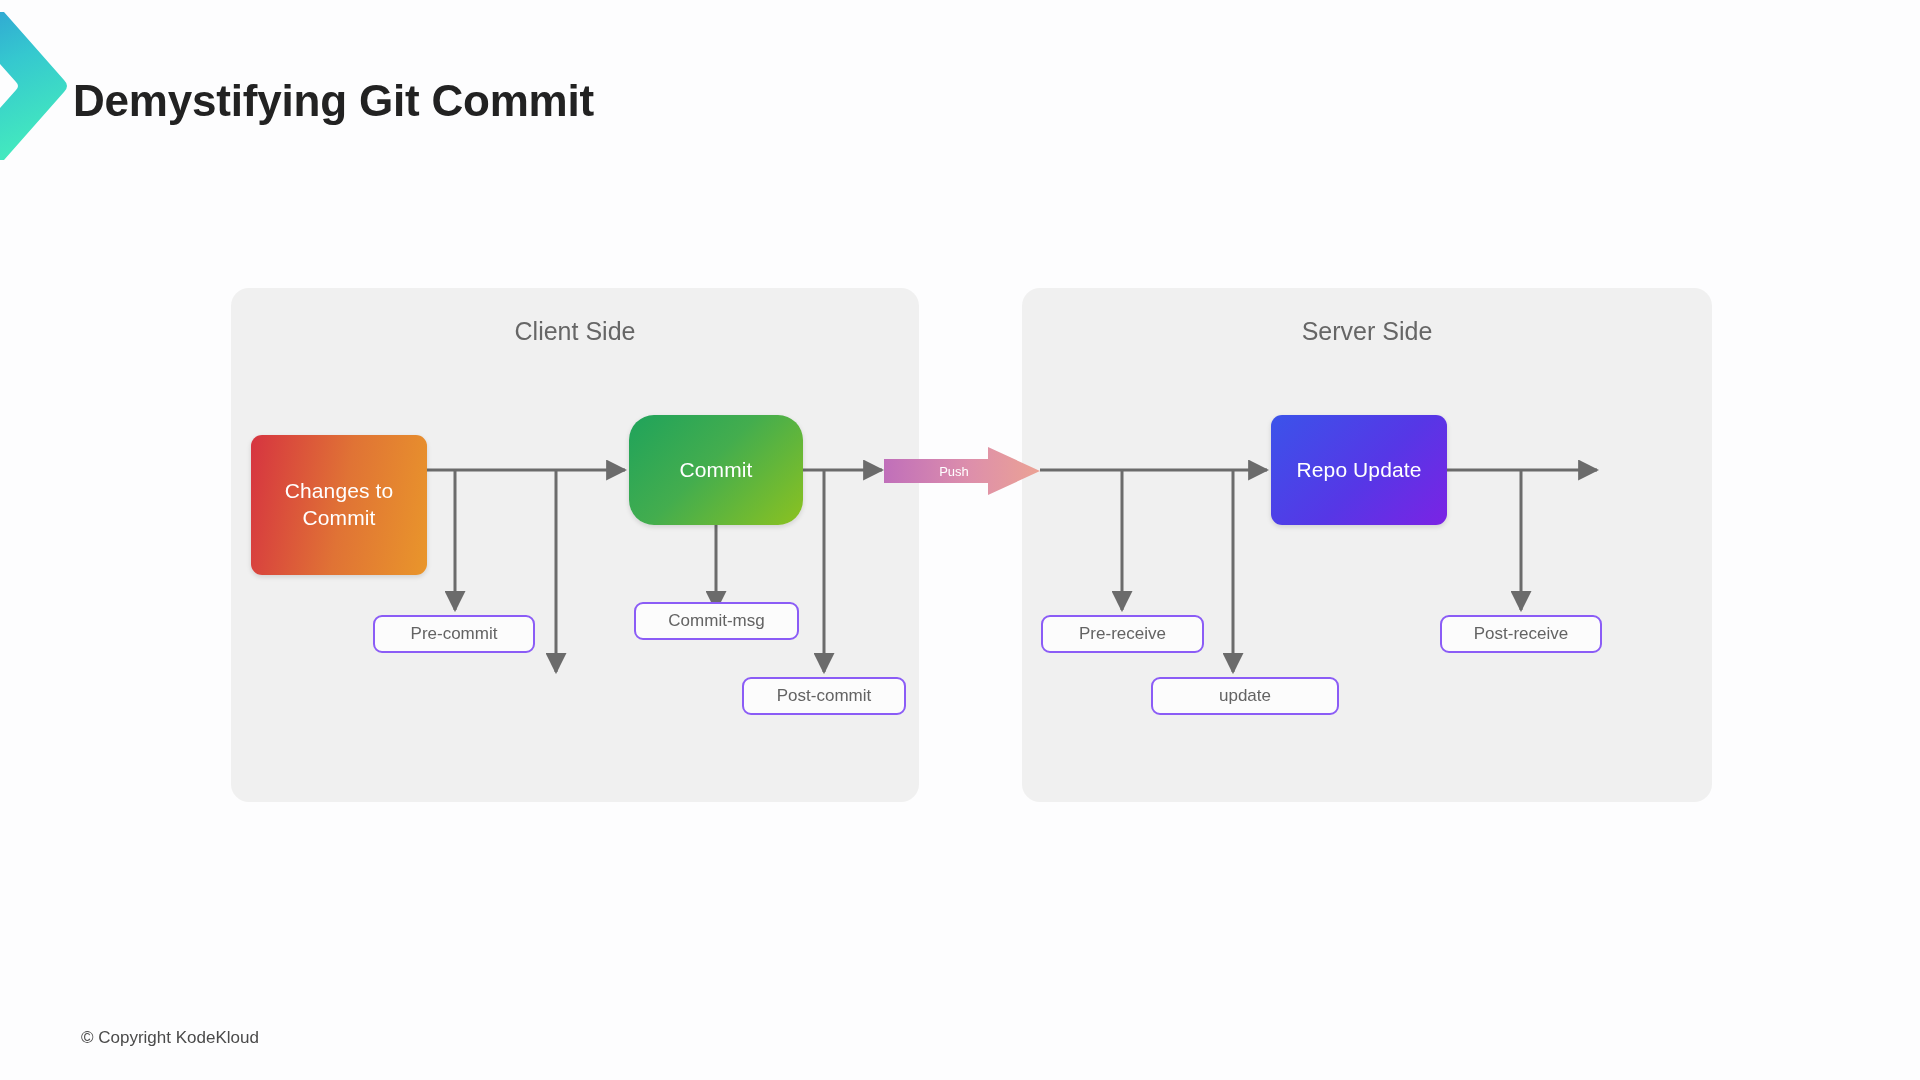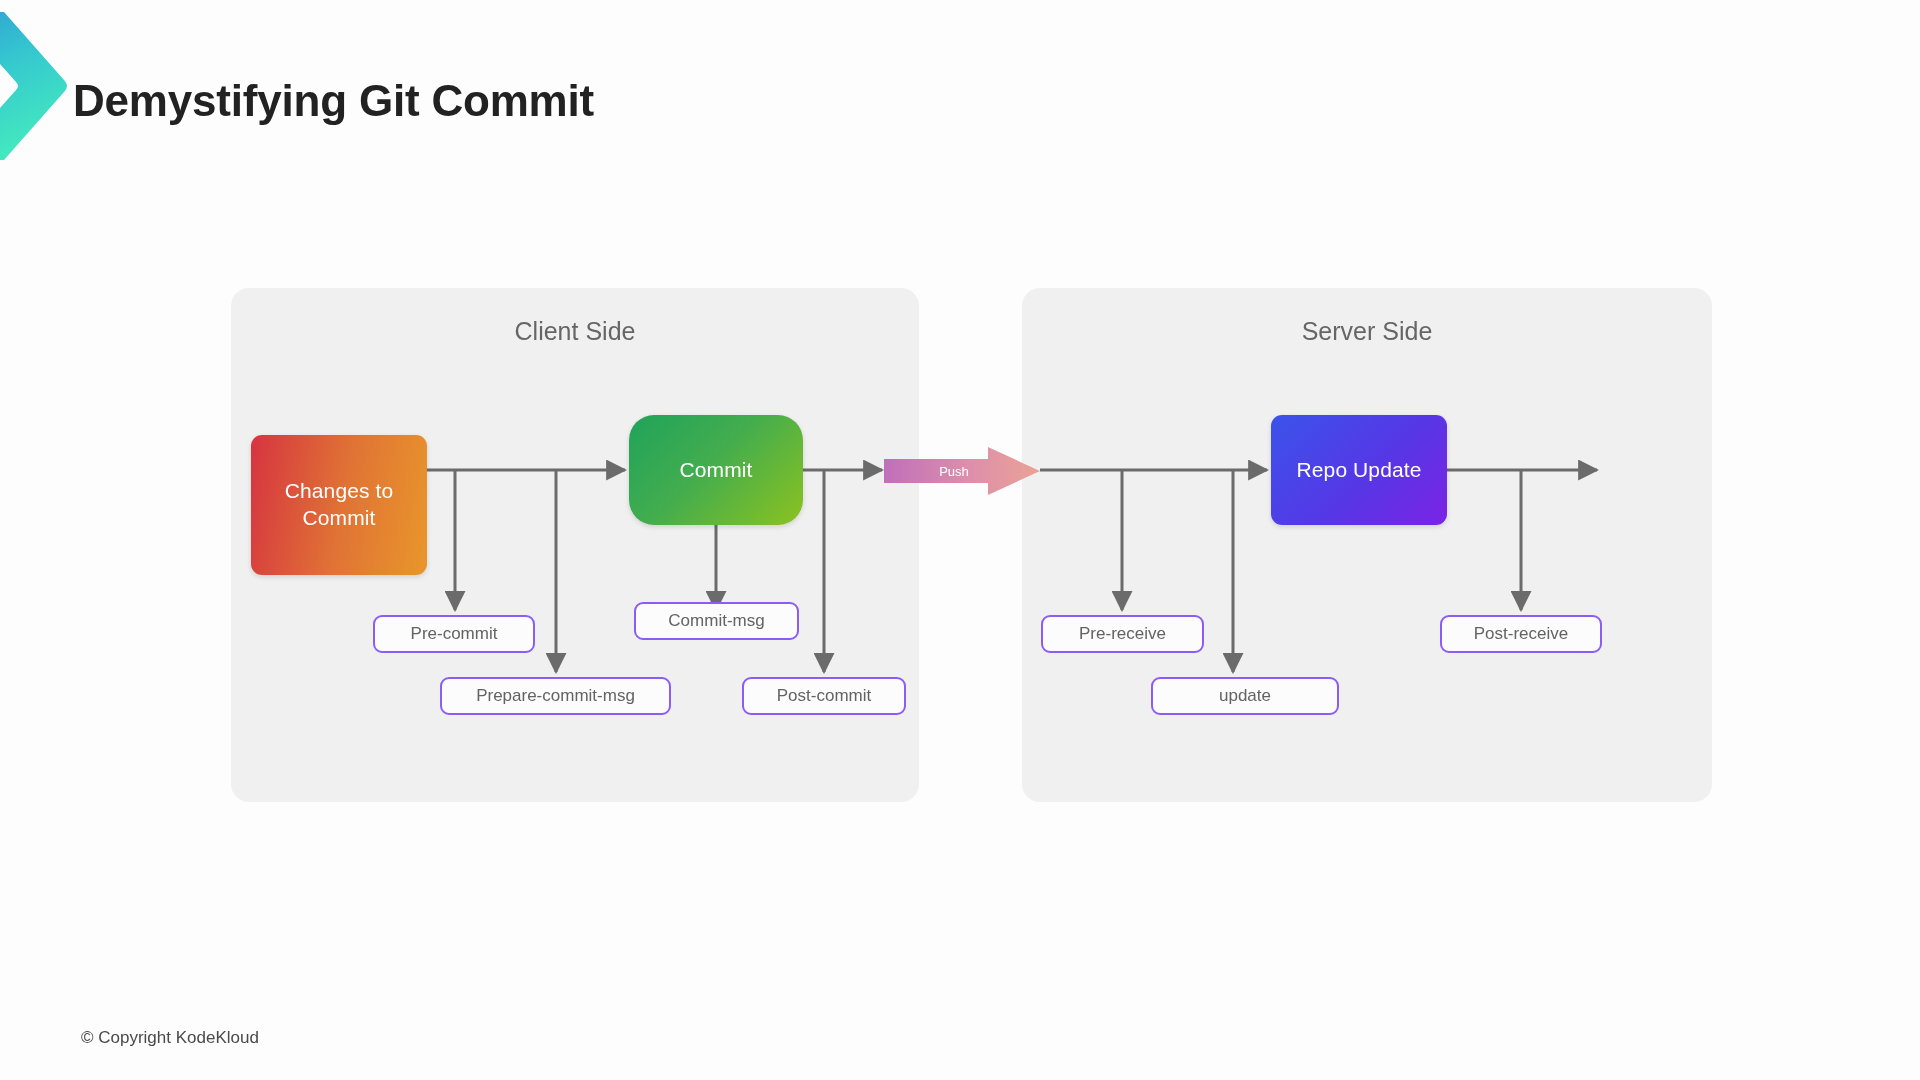--- a/index.html
+++ b/index.html
@@ -244,23 +244,20 @@
         <stop offset="100%" stop-color="#eba294"></stop>
       </linearGradient>
     </defs>
     <path d="M 0,12 L 104,12 L 104,0 L 156,24 L 104,48 L 104,36 L 0,36 Z" fill="url(#pushGrad)"></path>
   </svg>
   <div class="push-arrow-label">Push</div>
 
   <div class="hook" id="hook-pre-commit">
     <span>Pre-commit</span>
   </div>
-  <div class="hook" id="hook-prepare-commit">
-    <span>Prepare-commit-msg</span>
-  </div>
   <div class="hook" id="hook-commit-msg">
     <span>Commit-msg</span>
   </div>
   <div class="hook" id="hook-post-commit">
     <span>Post-commit</span>
   </div>
   <div class="hook" id="hook-pre-receive">
     <span>Pre-receive</span>
   </div>
   <div class="hook" id="hook-update">

